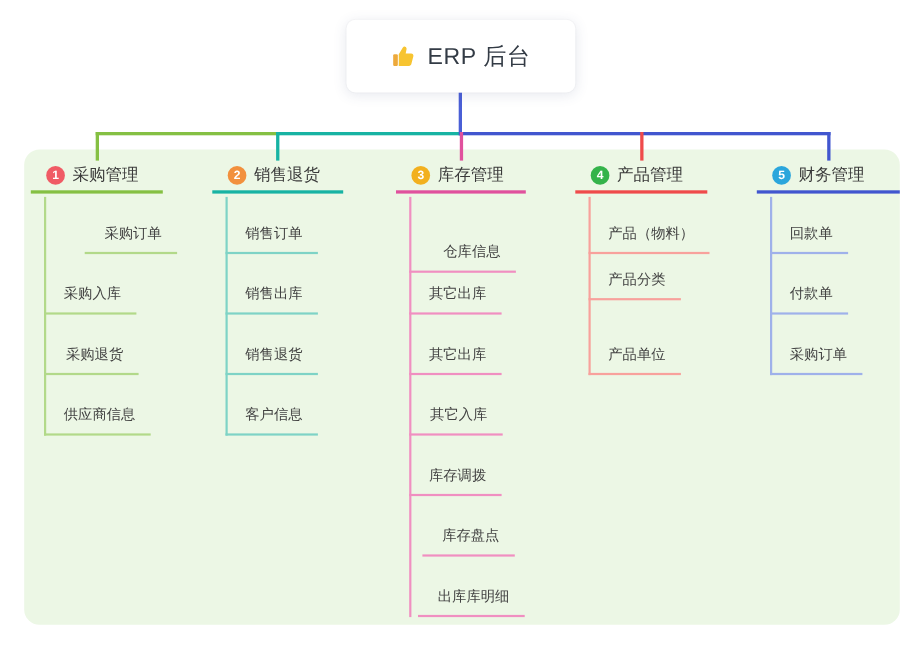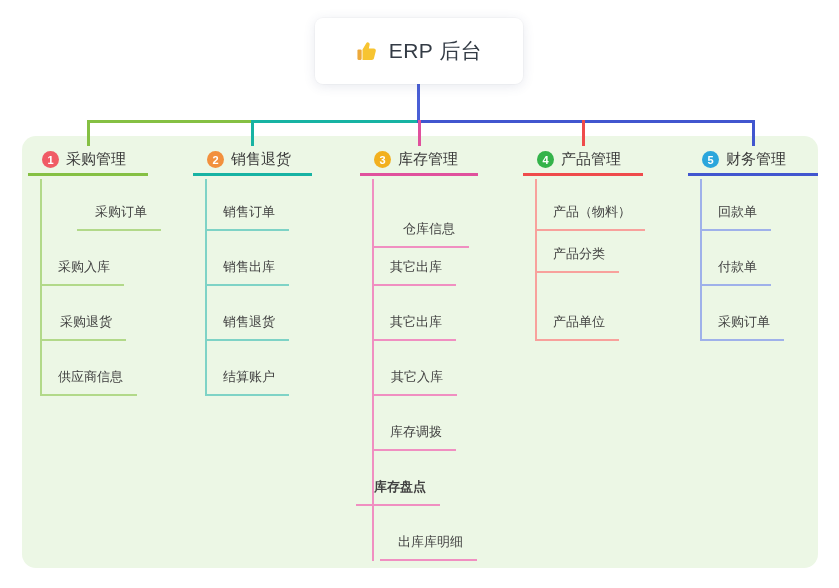--- a/index.html
+++ b/index.html
@@ -60,32 +60,32 @@
       <div class="child" style="left: 40px; top: 312px; border-bottom: 2px solid rgb(178, 217, 137); padding-left: 20px;">采购退货</div>
       <div class="child" style="left: 40px; top: 367px; border-bottom: 2px solid rgb(178, 217, 137);">供应商信息</div>
       <div class="bh" style="left: 193px; top: 146px; width: 119px; border-bottom: 3px solid rgb(23, 179, 163);">
         <span class="badge" style="background: rgb(242, 144, 61);">2</span>
         <span class="bl">销售退货</span>
       </div>
       <div class="spine" style="left: 205px; top: 179px; height: 217px; background: rgb(126, 211, 198);"></div>
       <div class="child" style="left: 205px; top: 202px; border-bottom: 2px solid rgb(126, 211, 198);">销售订单</div>
       <div class="child" style="left: 205px; top: 257px; border-bottom: 2px solid rgb(126, 211, 198);">销售出库</div>
       <div class="child" style="left: 205px; top: 312px; border-bottom: 2px solid rgb(126, 211, 198);">销售退货</div>
-      <div class="child" style="left: 205px; top: 367px; border-bottom: 2px solid rgb(126, 211, 198);">结算账户</div>
+      <div class="child" style="left: 205px; top: 367px; border-bottom: 2px solid rgb(126, 211, 198);">客户信息</div>
       <div class="bh" style="left: 360px; top: 146px; width: 118px; border-bottom: 3px solid rgb(224, 81, 157);">
         <span class="badge" style="background: rgb(242, 176, 30);">3</span>
         <span class="bl">库存管理</span>
       </div>
       <div class="spine" style="left: 372px; top: 179px; height: 382px; background: rgb(240, 143, 193);"></div>
       <div class="child" style="left: 372px; top: 219px; border-bottom: 2px solid rgb(240, 143, 193); padding-left: 31px;">仓库信息</div>
       <div class="child" style="left: 372px; top: 257px; border-bottom: 2px solid rgb(240, 143, 193);">其它出库</div>
       <div class="child" style="left: 372px; top: 312px; border-bottom: 2px solid rgb(240, 143, 193);">其它出库</div>
       <div class="child" style="left: 372px; top: 367px; border-bottom: 2px solid rgb(240, 143, 193); padding-left: 19px;">其它入库</div>
       <div class="child" style="left: 372px; top: 422px; border-bottom: 2px solid rgb(240, 143, 193);">库存调拨</div>
-      <div class="child" style="left: 356px; top: 477px; border-bottom: 2px solid rgb(240, 143, 193); font-weight: bold;">库存盘点</div>
+      <div class="child" style="left: 384px; top: 477px; border-bottom: 2px solid rgb(240, 143, 193);">库存盘点</div>
       <div class="child" style="left: 380px; top: 532px; border-bottom: 2px solid rgb(240, 143, 193);">出库库明细</div>
       <div class="bh" style="left: 523px; top: 146px; width: 120px; border-bottom: 3px solid rgb(239, 75, 75);">
         <span class="badge" style="background: rgb(52, 179, 74);">4</span>
         <span class="bl">产品管理</span>
       </div>
       <div class="spine" style="left: 535px; top: 179px; height: 162px; background: rgb(248, 161, 156);"></div>
       <div class="child" style="left: 535px; top: 202px; border-bottom: 2px solid rgb(248, 161, 156);">产品（物料）</div>
       <div class="child" style="left: 535px; top: 244px; border-bottom: 2px solid rgb(248, 161, 156);">产品分类</div>
       <div class="child" style="left: 535px; top: 312px; border-bottom: 2px solid rgb(248, 161, 156);">产品单位</div>
       <div class="bh" style="left: 688px; top: 146px; width: 130px; border-bottom: 3px solid rgb(65, 86, 207);">

